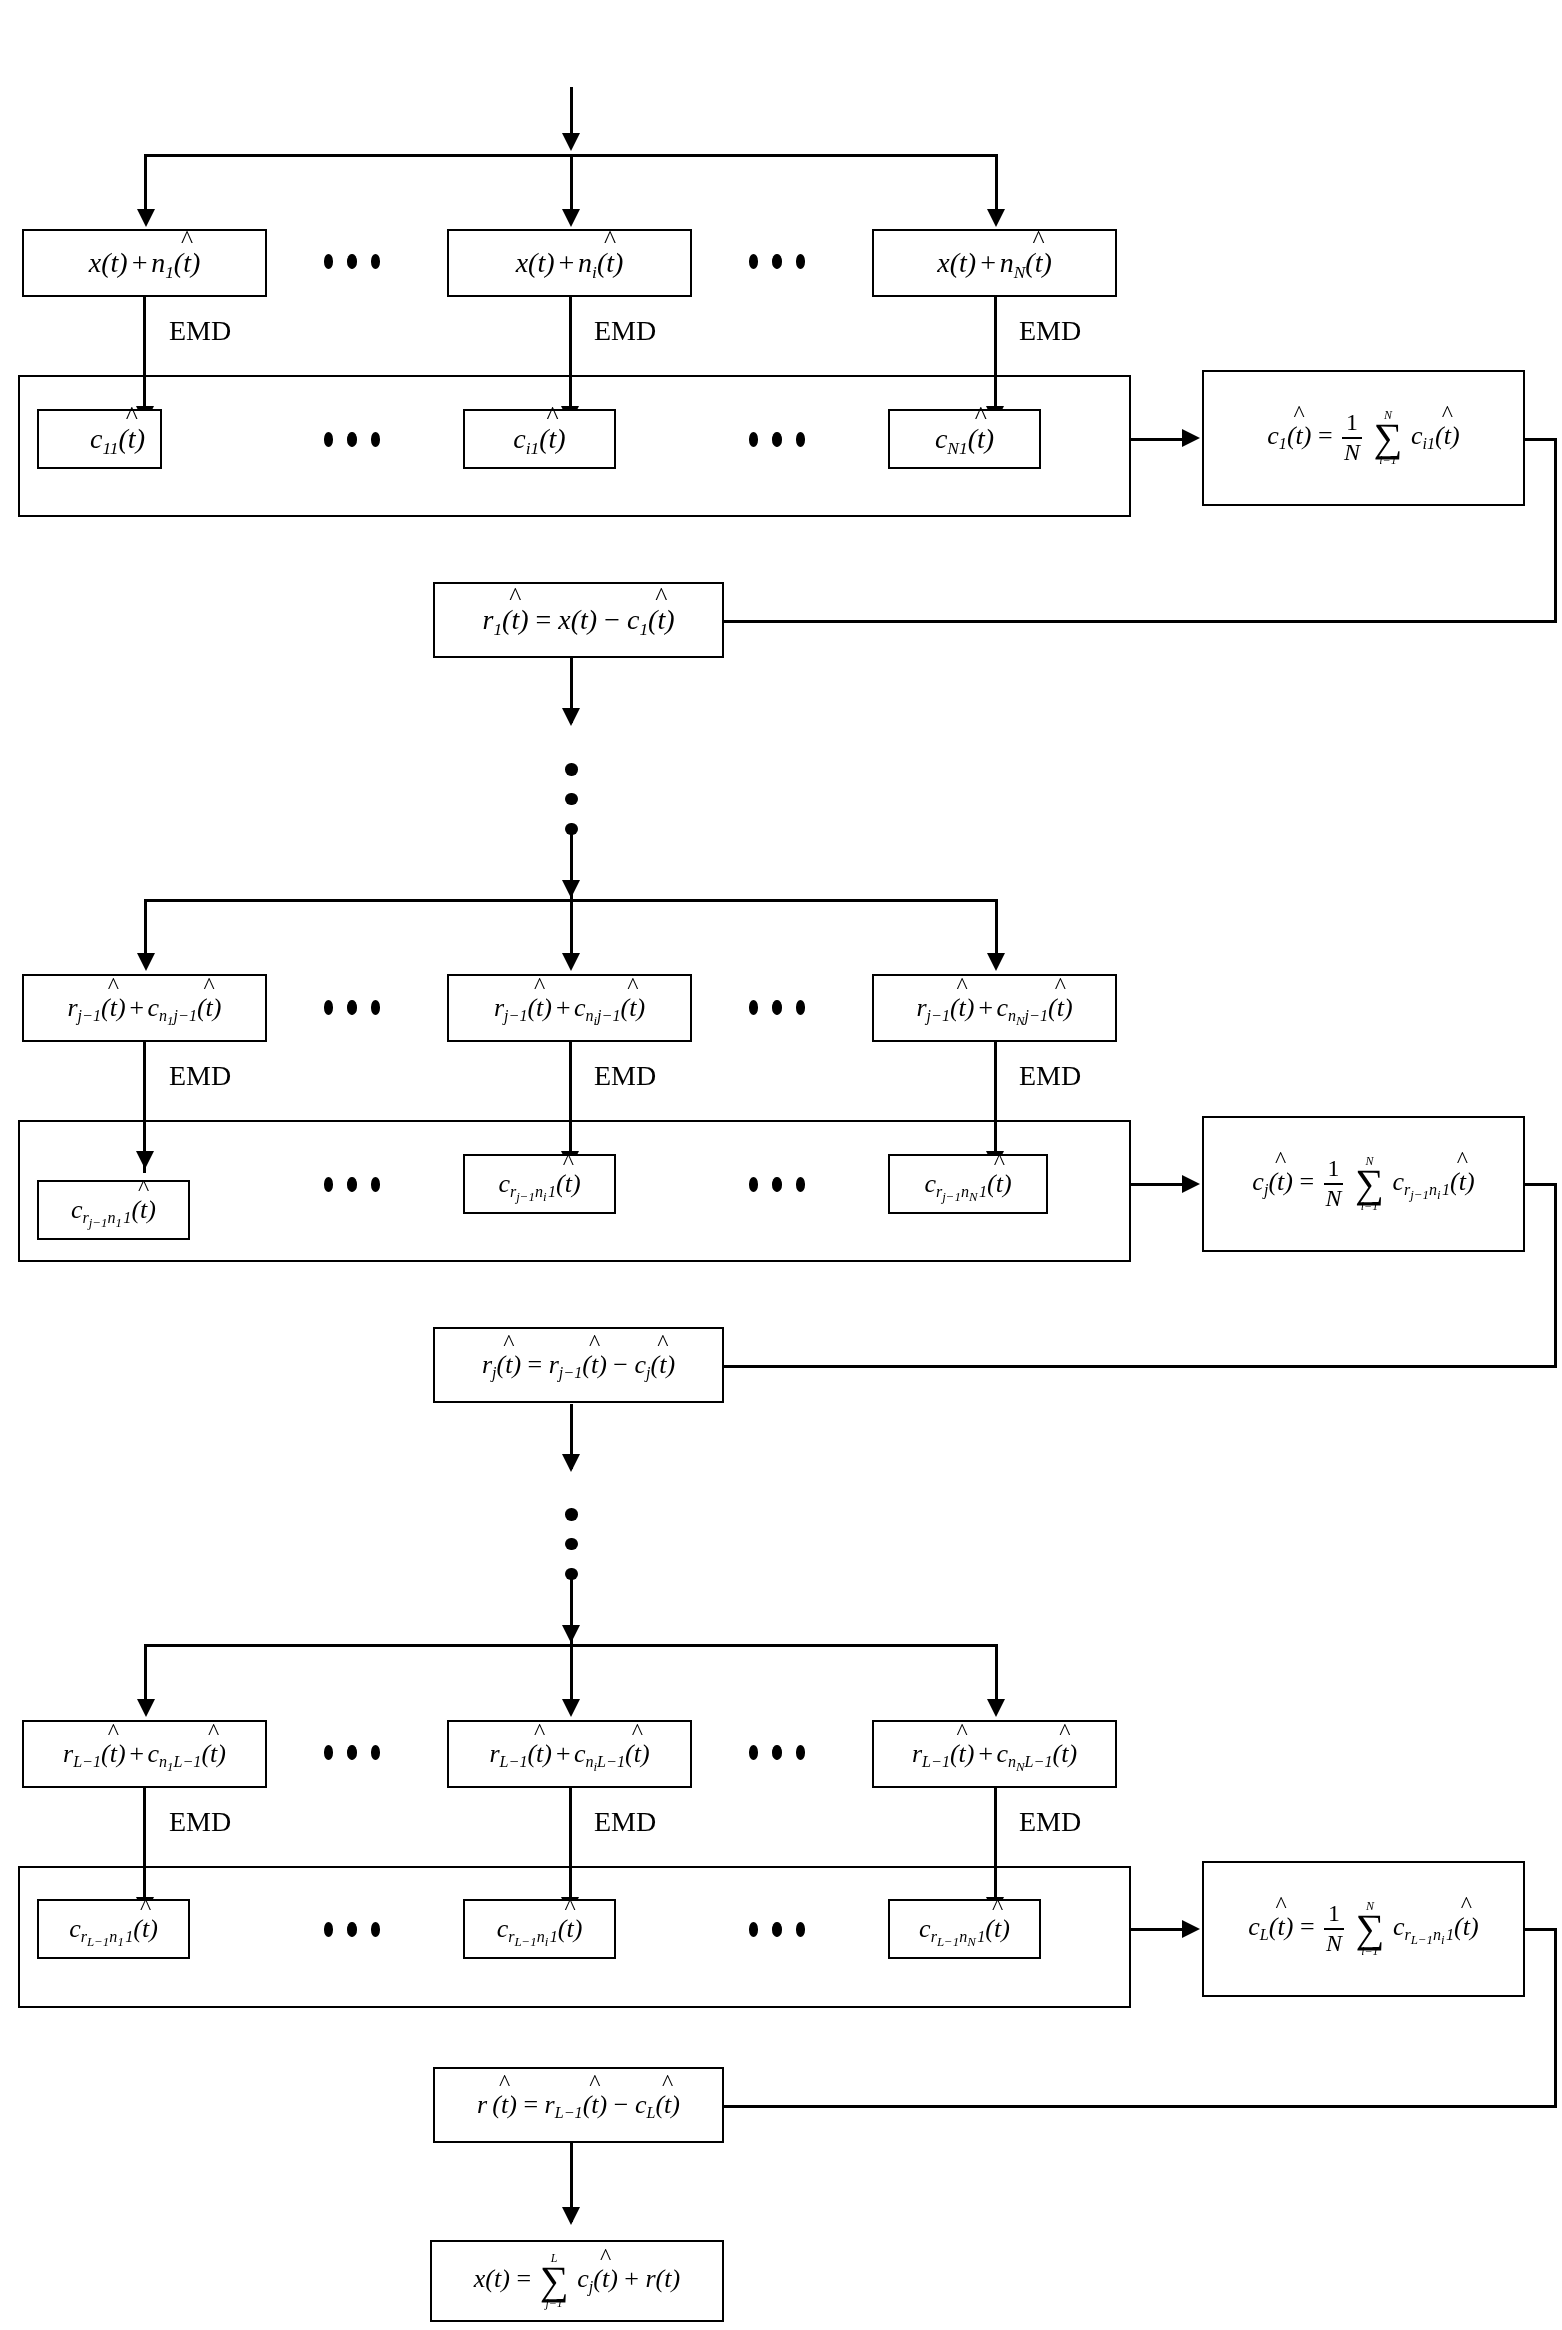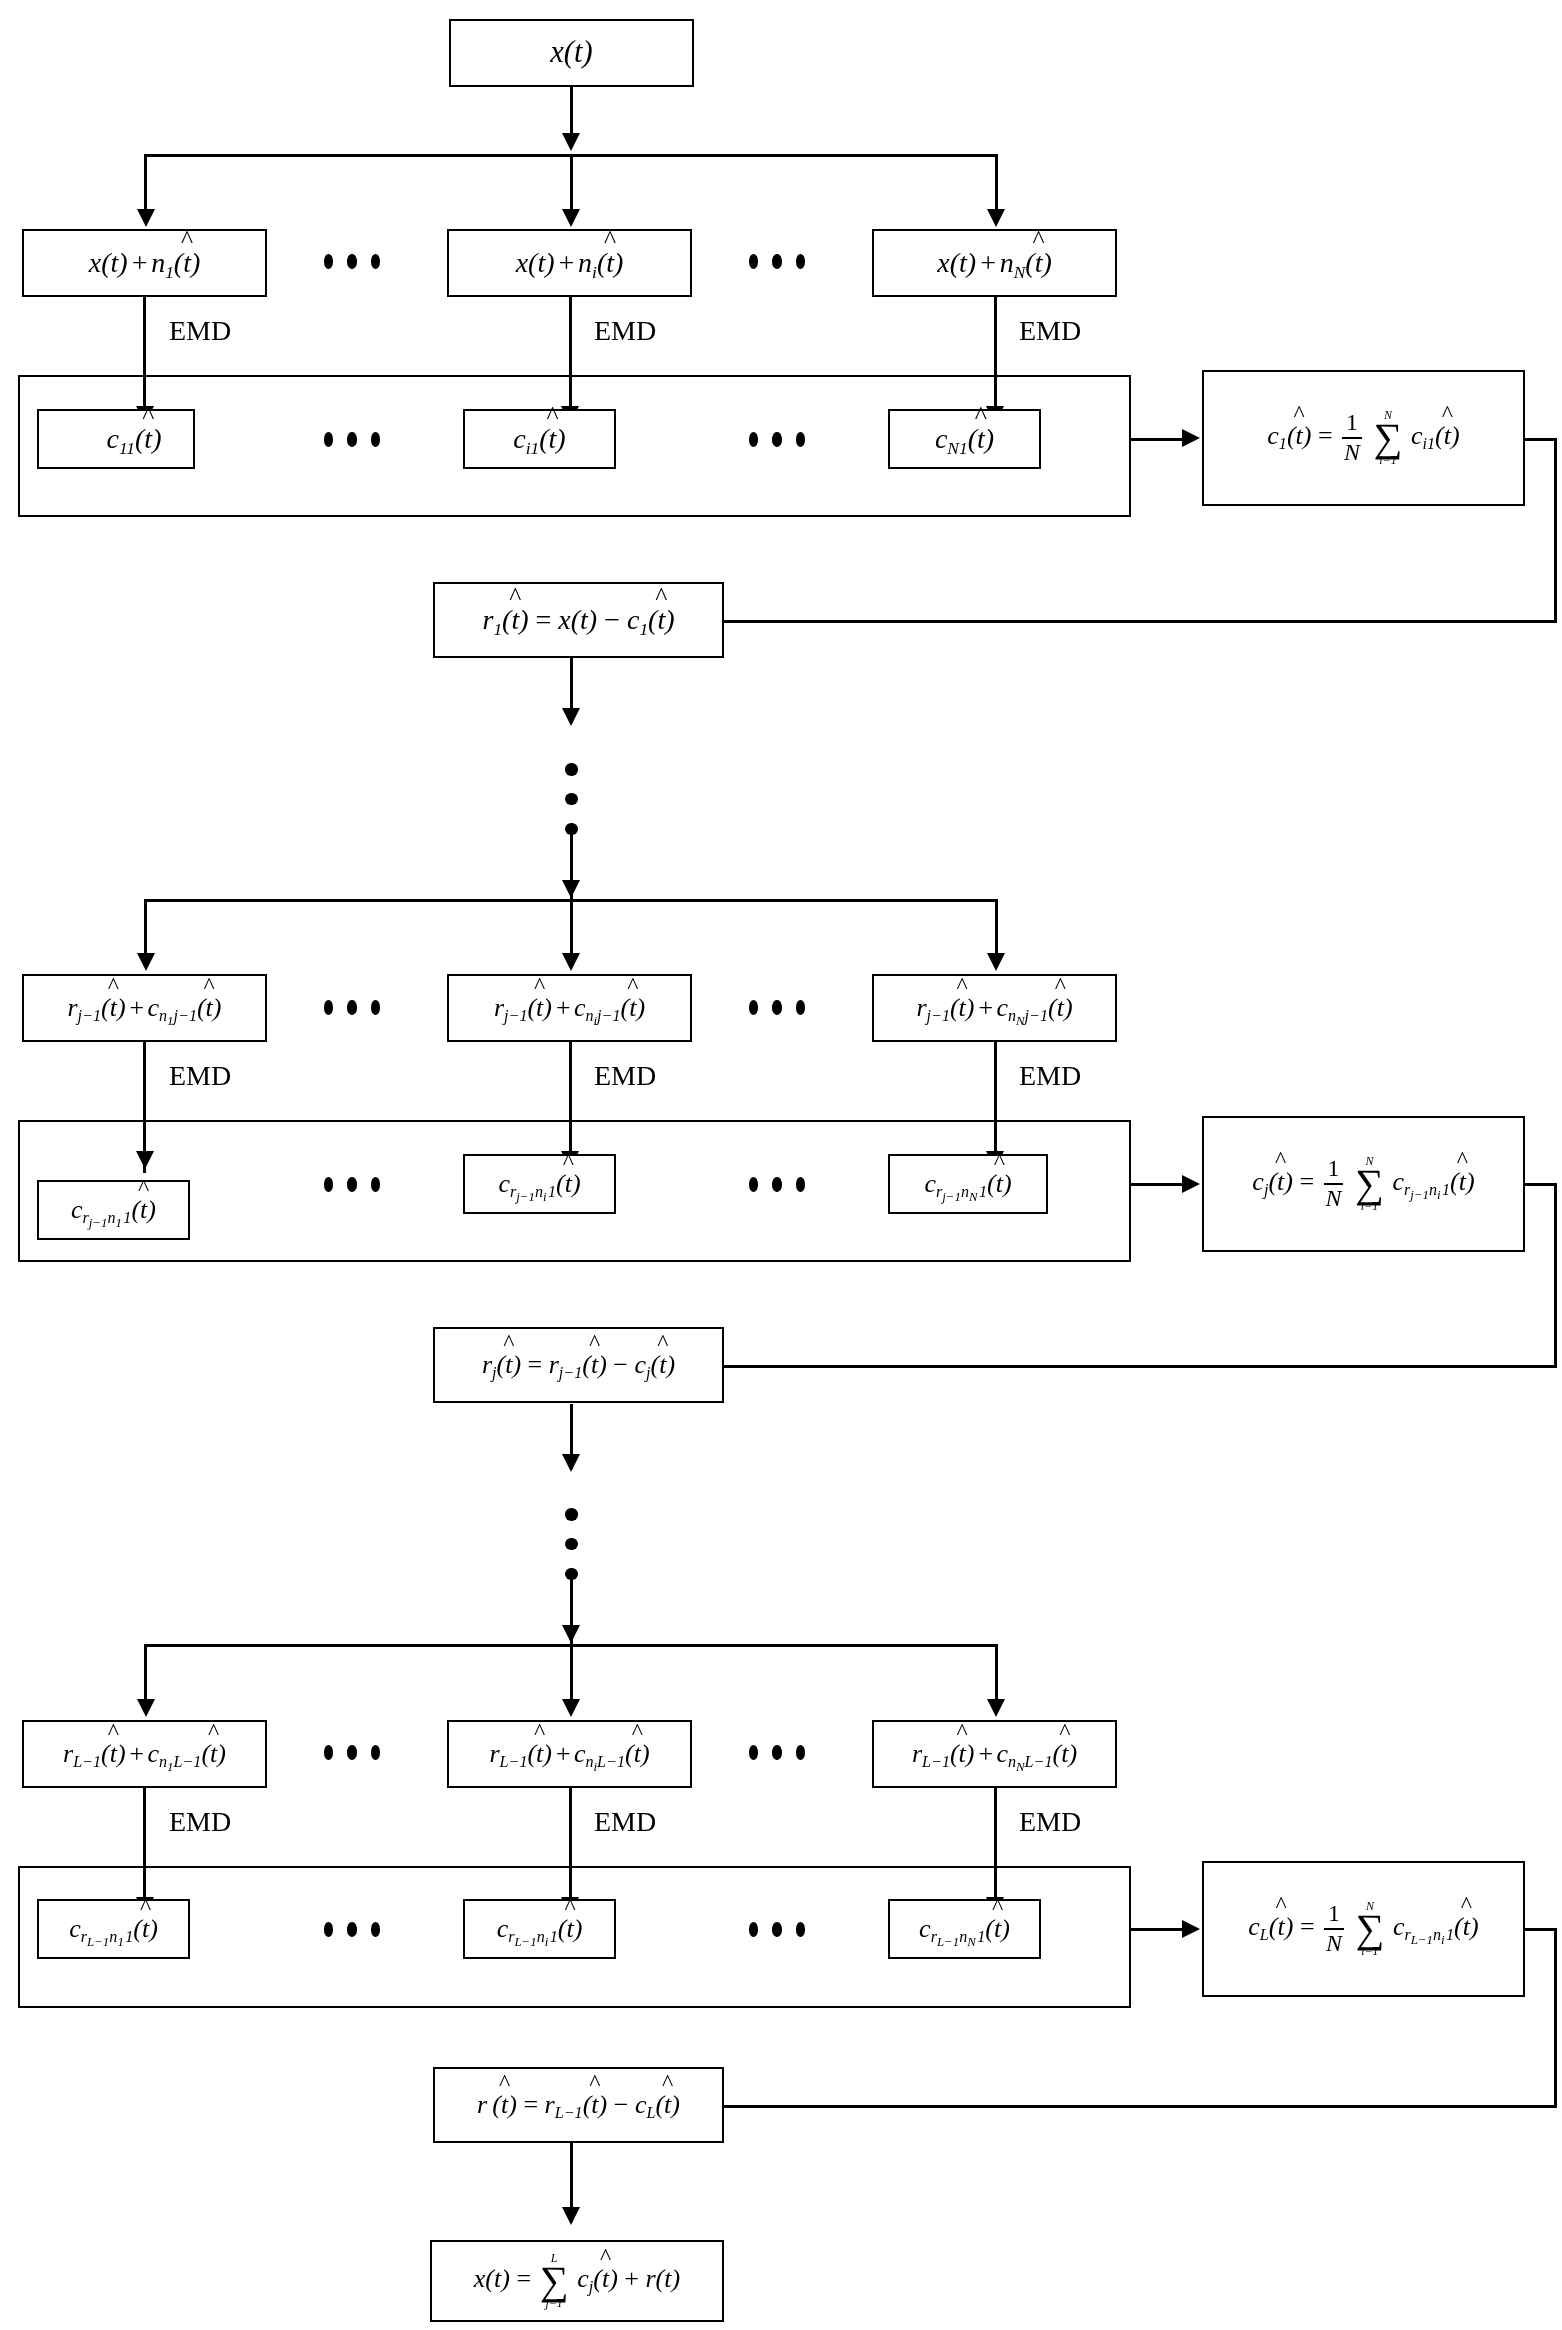--- a/index.html
+++ b/index.html
@@ -63,23 +63,20 @@
 
   
   .emd{position:absolute;font-family:"Liberation Serif",serif;font-style:normal;
        font-size:28px;white-space:nowrap;}
 </style>
 </head>
 <body>
 
 <div id="page">
 
-  <div class="box" style="left:449px;top:18.5px;width:245px;height:68px;">
-    <span class="math m56"><i>x</i>(<i>t</i>)</span>
-  </div>
 
   <div class="vline" style="left:570px;top:87px;width:2.7px;height:57px;"></div>
   <div class="arrow-down" style="left:562px;top:133px;"></div>
 
   <div class="hline" style="left:144px;top:154px;width:853px;"></div>
   <div class="vline" style="left:144px;top:154px;height:65px;"></div>
   <div class="vline" style="left:570px;top:154px;height:65px;"></div>
   <div class="vline" style="left:995px;top:154px;height:65px;"></div>
   <div class="arrow-down" style="left:137px;top:209px;"></div>
   <div class="arrow-down" style="left:562px;top:209px;"></div>
@@ -112,21 +109,21 @@
   <div class="vline" style="left:569px;top:297px;height:131px;"></div>
   <div class="emd" style="left:594px;top:315px;">EMD</div>
   <div class="arrow-down" style="left:561px;top:406px;"></div>
 
   <div class="vline" style="left:994px;top:297px;height:131px;"></div>
   <div class="emd" style="left:1019px;top:315px;">EMD</div>
   <div class="arrow-down" style="left:986px;top:406px;"></div>
 
   <div class="container-box" style="left:18px;top:375px;width:1113px;height:142px;"></div>
 
-  <div class="box" style="left:37px;top:409px;width:158px;height:60px;padding-left:36px;">
+  <div class="box" style="left:37px;top:409px;width:125px;height:60px;padding-left:36px;">
     <span class="math m52"><i>c</i><sub>11</sub><span class="hatwrap"><span class="hatmark">^</span>(<i>t</i>)</span></span>
   </div>
   <div class="hdots" style="left:324px;top:432px;">
       <i></i>
       <i></i>
       <i></i>
     </div>
   <div class="box" style="left:463px;top:409px;width:153px;height:60px;">
     <span class="math m52"><i>c</i><sub>i1</sub><span class="hatwrap"><span class="hatmark">^</span>(<i>t</i>)</span></span>
   </div>

